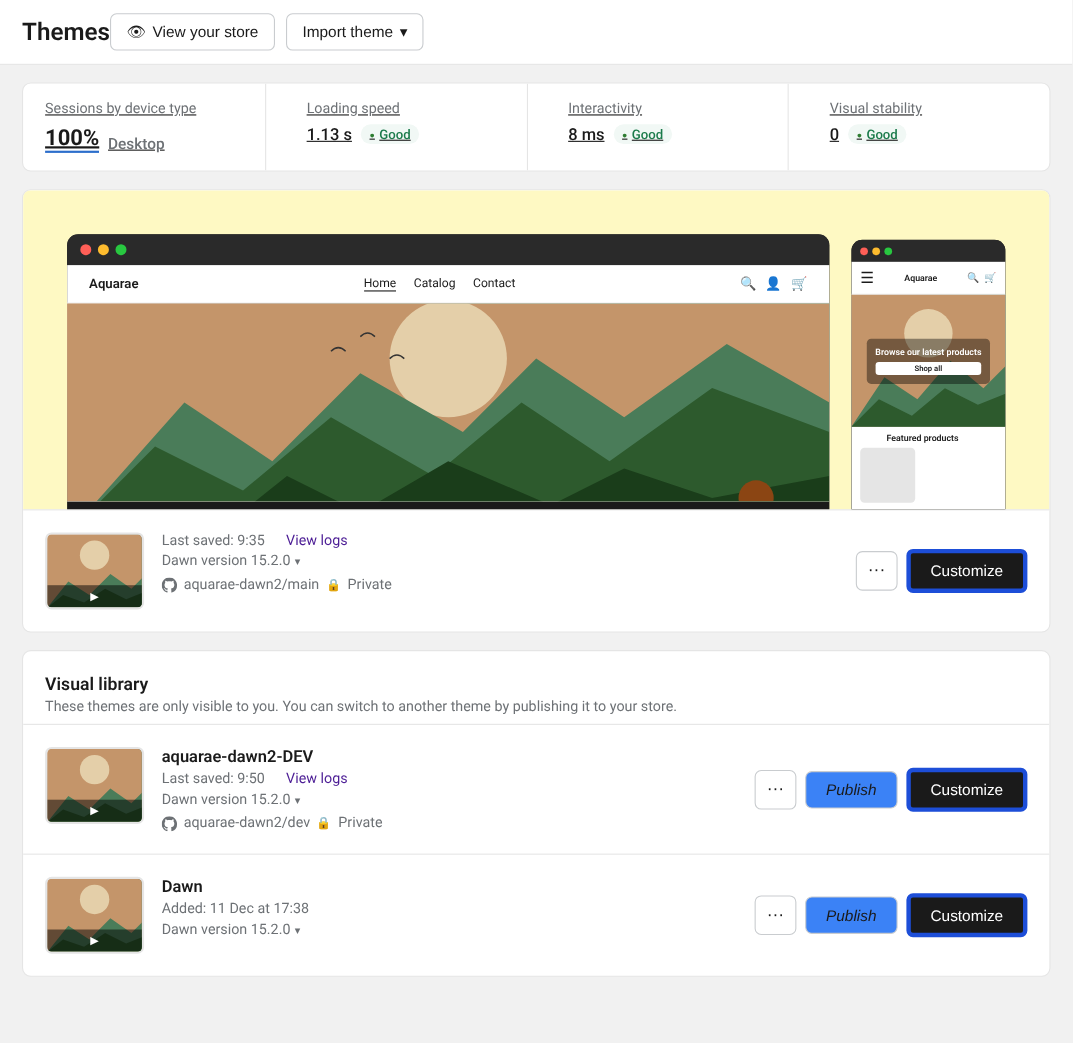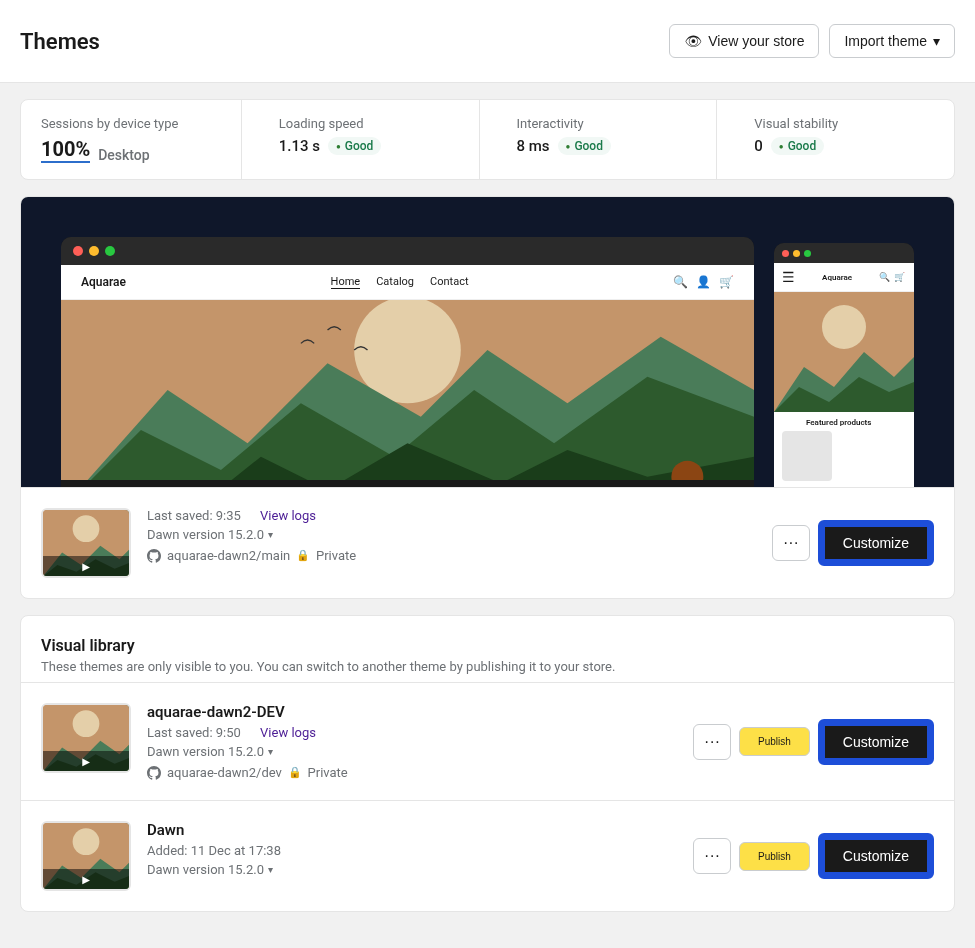--- a/index.html
+++ b/index.html
@@ -1,37 +1,37 @@
 <!DOCTYPE html>
 <html><head>
   <meta charset="utf-8">
   <style>
     * { box-sizing: border-box; margin: 0; padding: 0; }
     body { font-family: -apple-system, BlinkMacSystemFont, 'Segoe UI', Roboto, sans-serif; background: #f1f1f1; color: #1a1a1a; font-size: 14px; }
     
     .page-header {
-      display: flex; align-items: center; justify-content: space-between;
-      padding: 24px 20px; background: #fff; border-bottom: 1px solid #e5e5e5;
+      display: flex; align-items: center; 
+      padding: 12px 20px; background: #fff; border-bottom: 1px solid #e5e5e5;
     }
     .page-title { font-size: 22px; font-weight: 600; }
     .header-actions { display: flex; gap: 10px; align-items: center; }
     .btn-view-store {
       display: flex; align-items: center; gap: 6px;
       padding: 8px 14px; border: 1px solid #c9cccf; border-radius: 6px;
       background: #fff; color: #1a1a1a; cursor: pointer; font-size: 14px;
     }
     .btn-import-theme {
       display: flex; align-items: center; gap: 6px;
       padding: 8px 14px; border: 1px solid #c9cccf; border-radius: 6px;
       background: #fff; color: #1a1a1a; cursor: pointer; font-size: 14px;
     }
     
     .metrics-row {
       display: flex; gap: 17px; margin: 16px 20px;
-      background: #fff; border: 1px solid #e5e5e5; border-radius: 8px; overflow: hidden;
+      background: #fff; border: 1px solid #e5e5e5; border-radius: 8px; overflow: hidden; text-decoration: underline;
     }
     .metric-card {
       flex: 1; padding: 16px 20px; border-right: 1px solid #e5e5e5;
     }
     .metric-card:last-child { border-right: none; }
     .metric-label { font-size: 13px; color: #6d7175; margin-bottom: 6px; }
     .metric-value { display: flex; align-items: flex-end; gap: 8px; font-size: 15px; font-weight: 500; }
     .badge-good {
       display: inline-flex; align-items: center; gap: 4px;
       padding: 2px 8px; background: #f1f8f5; border-radius: 12px;
@@ -40,21 +40,21 @@
     .badge-good::before { content: '●'; color: #2e7d32; font-size: 8px; }
     .metric-highlight { font-size: 20px; font-weight: 700; color: #1a1a1a; }
     .metric-desktop { font-size: 14px; color: #6d7175; }
     .metric-underline { border-bottom: 2px solid #2c6ecb; display: inline-block; }
     
     .theme-preview-section {
       margin: 0 20px 16px; background: #fff; border: 1px solid #e5e5e5; border-radius: 8px; overflow: hidden;
     }
     
     .preview-container {
-      display: flex; background: #0f172a; padding: 30px 40px 0; gap: 20px; align-items: flex-end; min-height: 290px;
+      display: flex; background: #fef9c3; padding: 30px 40px 0; gap: 20px; align-items: flex-end; min-height: 290px;
     }
     
     .desktop-mockup {
       flex: 1; background: #1a1a1a; border-radius: 10px 10px 0 0; overflow: hidden; min-height: 250px;
     }
     .desktop-bar { background: #2a2a2a; height: 28px; display: flex; align-items: center; padding: 0 12px; gap: 6px; }
     .desktop-dot { width: 10px; height: 10px; border-radius: 50%; }
     .desktop-screen { background: #fff; overflow: hidden; }
     .desktop-nav { display: flex; align-items: center; justify-content: space-between; padding: 10px 20px; border-bottom: 1px solid #eee; }
     .desktop-nav-logo { font-size: 12px; font-weight: 600; color: #1a1a1a; }
@@ -91,22 +91,22 @@
     .theme-name { font-size: 15px; font-weight: 600; }
     .badge-current { background: #e3f1df; color: #1a7a4a; padding: 3px 10px; border-radius: 4px; font-size: 12px; font-weight: 500; }
     .theme-saved { font-size: 13px; color: #6d7175; margin-bottom: 4px; }
     .view-logs-link { color: #4c1d95; cursor: pointer; text-decoration: none; margin-left: 16px; }
     .theme-version { display: flex; align-items: center; gap: 4px; font-size: 13px; color: #6d7175; margin-bottom: 6px; cursor: pointer; }
     .chevron-icon { font-size: 10px; }
     .theme-github { display: flex; align-items: center; gap: 6px; font-size: 13px; color: #6d7175; text-align: center; }
     .lock-icon { font-size: 11px; }
     .theme-actions { display: flex; align-items: center; gap: 8px; }
     .btn-more { padding: 8px 10px; border: 1px solid #c9cccf; border-radius: 6px; background: #fff; cursor: pointer; font-size: 16px; color: #1a1a1a; }
-    .btn-customize { padding: 8px 18px; border: 7px solid #1d4ed8; border-radius: 6px; background: #1a1a1a; color: #fff; cursor: pointer; font-size: 14px; font-weight: 500; }
-    .btn-publish { padding: 8px 18px; border: 1px solid #c9cccf; border-radius: 6px; background: #fde047; color: #1a1a1a; cursor: pointer; font-size: 10px; }
+    .btn-customize { padding: 8px 18px; border: 4px solid #1d4ed8; border-radius: 6px; background: #1a1a1a; color: #fff; cursor: pointer; font-size: 14px; font-weight: 500; }
+    .btn-publish { padding: 8px 18px; border: 1px solid #c9cccf; border-radius: 6px; background: #3b82f6; color: #1a1a1a; cursor: pointer; font-size: 14px; font-style: italic; }
     
     .library-section {
       margin: 0 20px 20px; background: #fff; border: 1px solid #e5e5e5; border-radius: 8px; overflow: hidden;
     }
     .library-header { padding: 20px 20px 8px; }
     .library-title { font-size: 16px; font-weight: 600; margin-bottom: 4px; }
     .library-subtitle { font-size: 13px; color: #6d7175; }
     
     .theme-item { display: flex; align-items: center; justify-content: space-between; padding: 20px; border-top: 1px solid #e5e5e5; }
     .theme-item-left { display: flex; gap: 16px; align-items: flex-start; }
@@ -227,20 +227,26 @@
             <span>🛒</span>
           </div>
         </div>
         <div class="mobile-hero">
           <svg style="position:absolute;top:0;left:0;width:100%;height:100%;" viewBox="0 0 140 120" preserveAspectRatio="xMidYMid slice">
             <rect width="140" height="120" fill="#c4956a"></rect>
             <circle cx="70" cy="35" r="22" fill="#e8d5b0" opacity="0.9"></circle>
             <path d="M0 120 L30 75 L60 95 L90 60 L120 85 L140 65 L140 120 Z" fill="#4a7c59"></path>
             <path d="M0 120 L25 95 L55 110 L85 85 L115 100 L140 90 L140 120 Z" fill="#2d5a2d"></path>
           </svg>
+          <div style="position:relative;z-index:1;">
+            <div class="mobile-hero-text">
+              <span>Browse our latest products</span>
+              <span class="mobile-hero-btn">Shop all</span>
+            </div>
+          </div>
         </div>
         <div class="mobile-featured">
           <div class="mobile-featured-title">Featured products</div>
           <div class="mobile-product-img"></div>
         </div>
       </div>
     </div>
   </div>
 
   <div class="theme-info">

